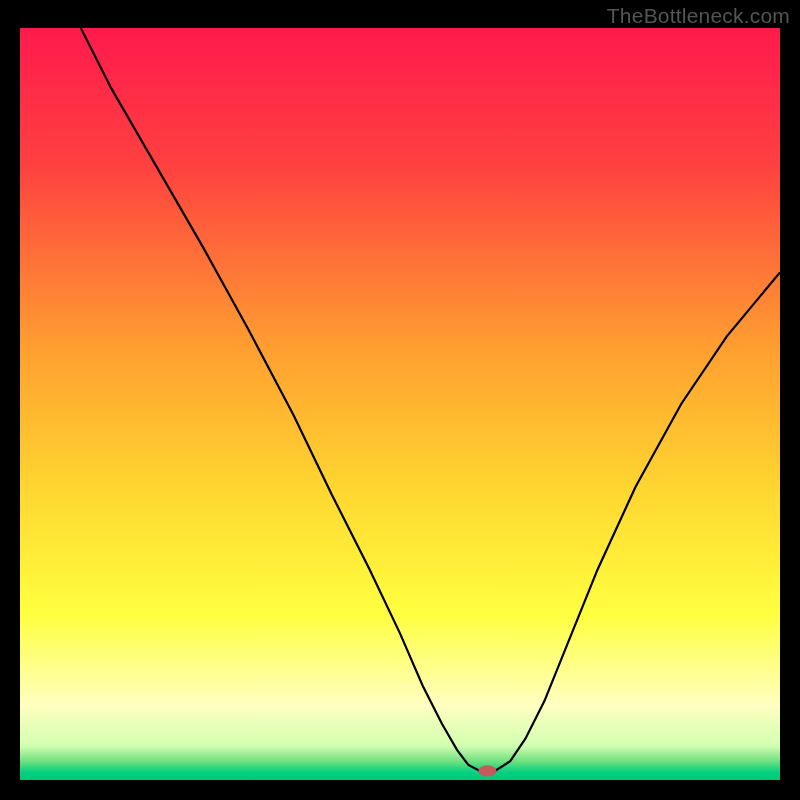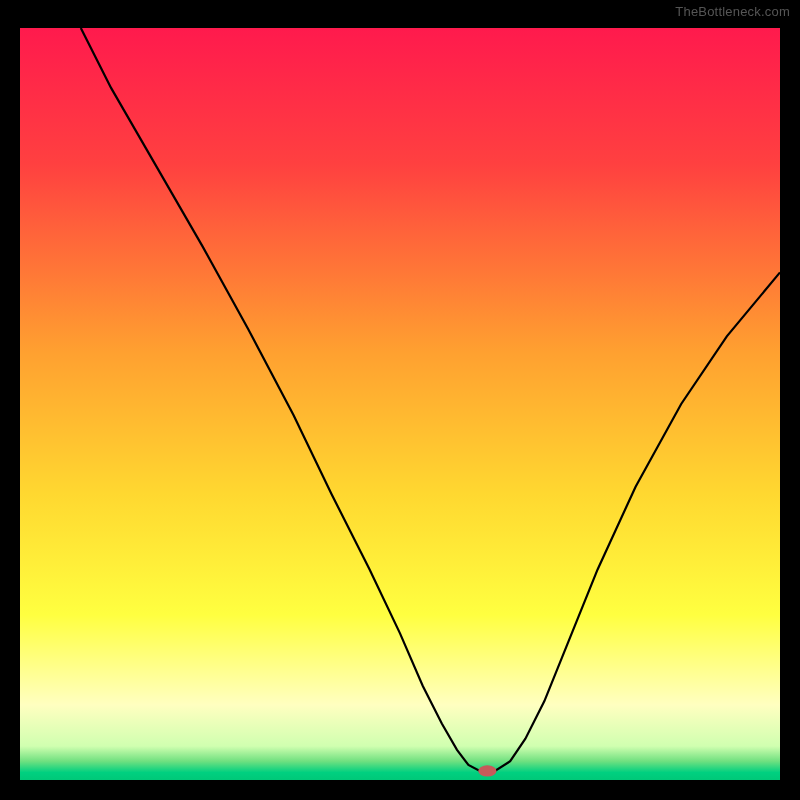--- a/index.html
+++ b/index.html
@@ -15,21 +15,21 @@
     height: 800px;
     background: #000;
     position: relative;
   }
   .watermark {
     position: absolute;
     top: 4px;
     right: 10px;
     color: #555;
     font-family: Arial, Helvetica, sans-serif;
-    font-size: 13px;
+    font-size: 21px;
     font-weight: 500;
     letter-spacing: 0.2px;
   }
   .plot {
     position: absolute;
     left: 20px;
     top: 28px;
     width: 760px;
     height: 752px;
   }

